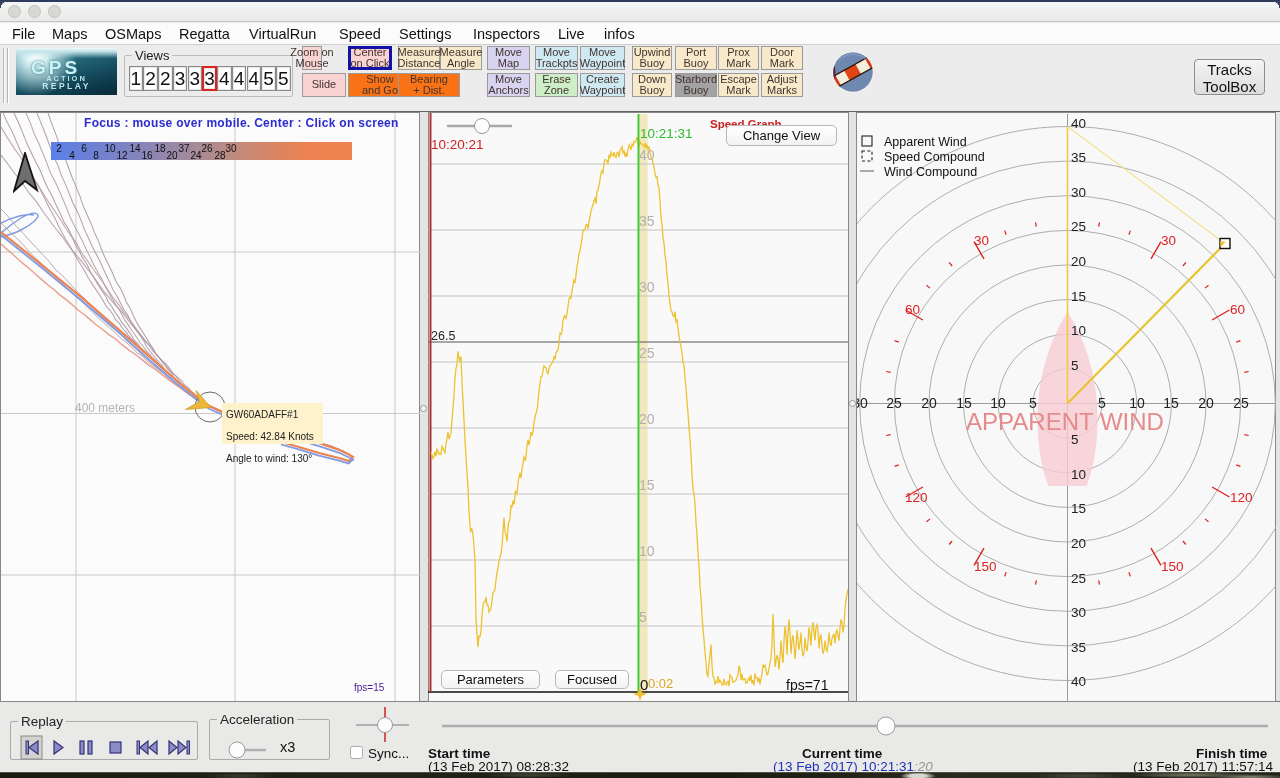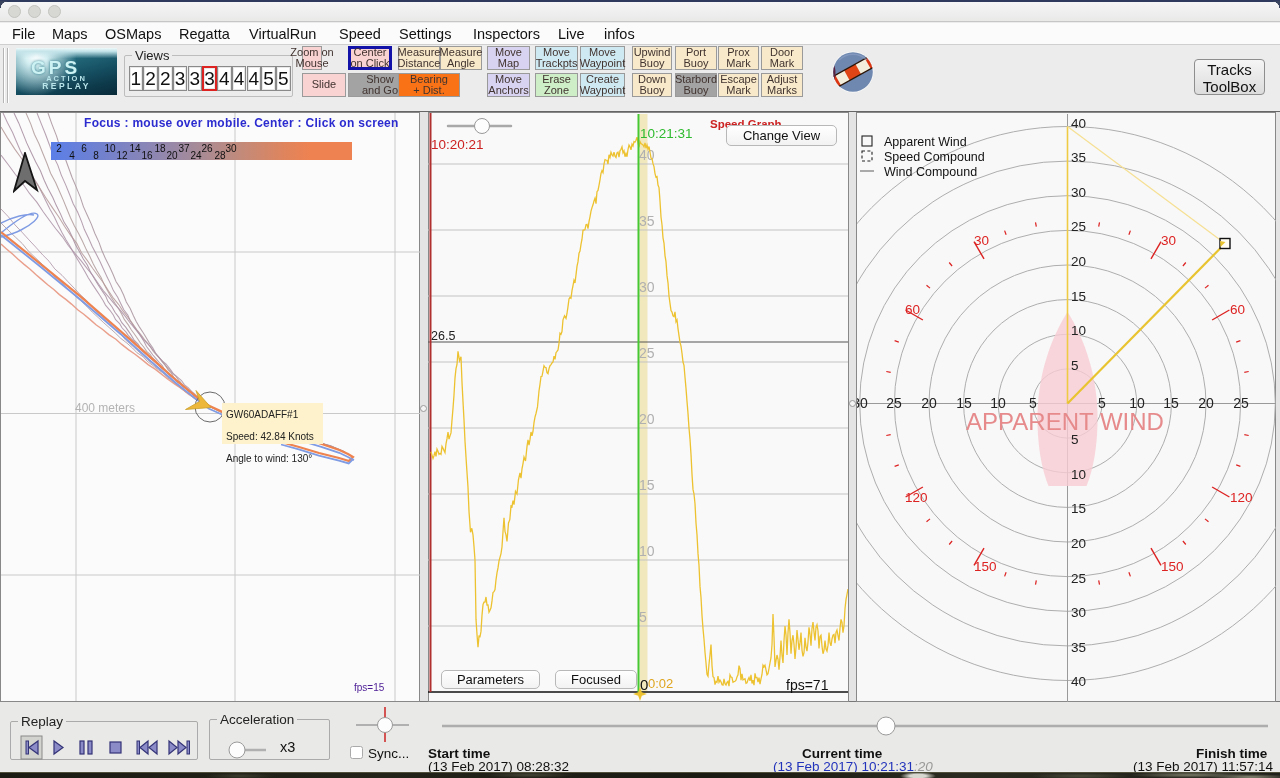--- a/index.html
+++ b/index.html
@@ -108,21 +108,21 @@
   </div>
 <div class="tbtn" style="left:718px;top:46px;width:41px;height:24px;background:#f7e9c9">
     <span>Prox<br>Mark</span>
   </div>
 <div class="tbtn" style="left:761px;top:46px;width:42px;height:24px;background:#f7e9c9">
     <span>Door<br>Mark</span>
   </div>
 <div class="tbtn" style="left:302px;top:73px;width:44px;height:24px;background:#f9d2d2">
     <span>Slide</span>
   </div>
-<div class="tbtn" style="left:348px;top:73px;width:64px;height:24px;background:#a3a3a3">
+<div class="tbtn" style="left:348px;top:73px;width:64px;height:24px;background:#f97316">
     <span>Show<br>and Go</span>
   </div>
 <div class="tbtn" style="left:398px;top:73px;width:62px;height:24px;background:#f97316">
     <span>Bearing<br>+ Dist.</span>
   </div>
 <div class="tbtn" style="left:487px;top:73px;width:43px;height:24px;background:#d7d3f0">
     <span>Move<br>Anchors</span>
   </div>
 <div class="tbtn" style="left:535px;top:73px;width:43px;height:24px;background:#cdeec7">
     <span>Erase<br>Zone</span>
@@ -250,21 +250,21 @@
 <text x="220" y="575" font-size="13" fill="#dfa51f">0:02</text>
 <text x="358" y="577" font-size="14" fill="#111">fps=71</text>
 <text x="3" y="35.5" font-size="13.5" fill="#cc2222">10:20:21</text>
 <text x="212" y="25" font-size="13.5" fill="#2fbb2f">10:21:31</text>
 <text x="282" y="15" font-size="11.5" fill="#cc2222" font-weight="bold">Speed Graph</text>
 <line x1="20" y1="13" x2="83" y2="13" stroke="#a8a8a8" stroke-width="2.5" stroke-linecap="round"></line>
 <circle cx="54" cy="13" r="7.5" fill="#fdfdfd" stroke="#999"></circle>
 </svg>
 <div class="gbtn" style="left:726px;top:125px;width:111px;height:21px;line-height:19px">Change View</div>
 <div class="gbtn" style="left:441px;top:670px;width:99px;height:19px;line-height:17px">Parameters</div>
-<div class="gbtn" style="left:555px;top:670px;width:82px;height:19px;line-height:17px">Focused</div>
+<div class="gbtn" style="left:555px;top:670px;width:74px;height:19px;line-height:17px">Focused</div>
 <svg class="abs" style="left:856.5px;top:113.5px" width="419" height="588" viewBox="0 0 419 588">
     <circle cx="210.5" cy="289.5" r="34.6" fill="none" stroke="#aeaeae" stroke-width="1"></circle>
     <circle cx="210.5" cy="289.5" r="69.2" fill="none" stroke="#aeaeae" stroke-width="1"></circle>
     <circle cx="210.5" cy="289.5" r="103.9" fill="none" stroke="#aeaeae" stroke-width="1"></circle>
     <circle cx="210.5" cy="289.5" r="138.5" fill="none" stroke="#aeaeae" stroke-width="1"></circle>
     <circle cx="210.5" cy="289.5" r="173.1" fill="none" stroke="#aeaeae" stroke-width="1"></circle>
     <circle cx="210.5" cy="289.5" r="207.8" fill="none" stroke="#aeaeae" stroke-width="1"></circle>
     <circle cx="210.5" cy="289.5" r="242.4" fill="none" stroke="#aeaeae" stroke-width="1"></circle>
     <circle cx="210.5" cy="289.5" r="277.0" fill="none" stroke="#aeaeae" stroke-width="1"></circle>
     <line x1="210.5" y1="0" x2="210.5" y2="588" stroke="#9a9a9a" stroke-width="1"></line>

